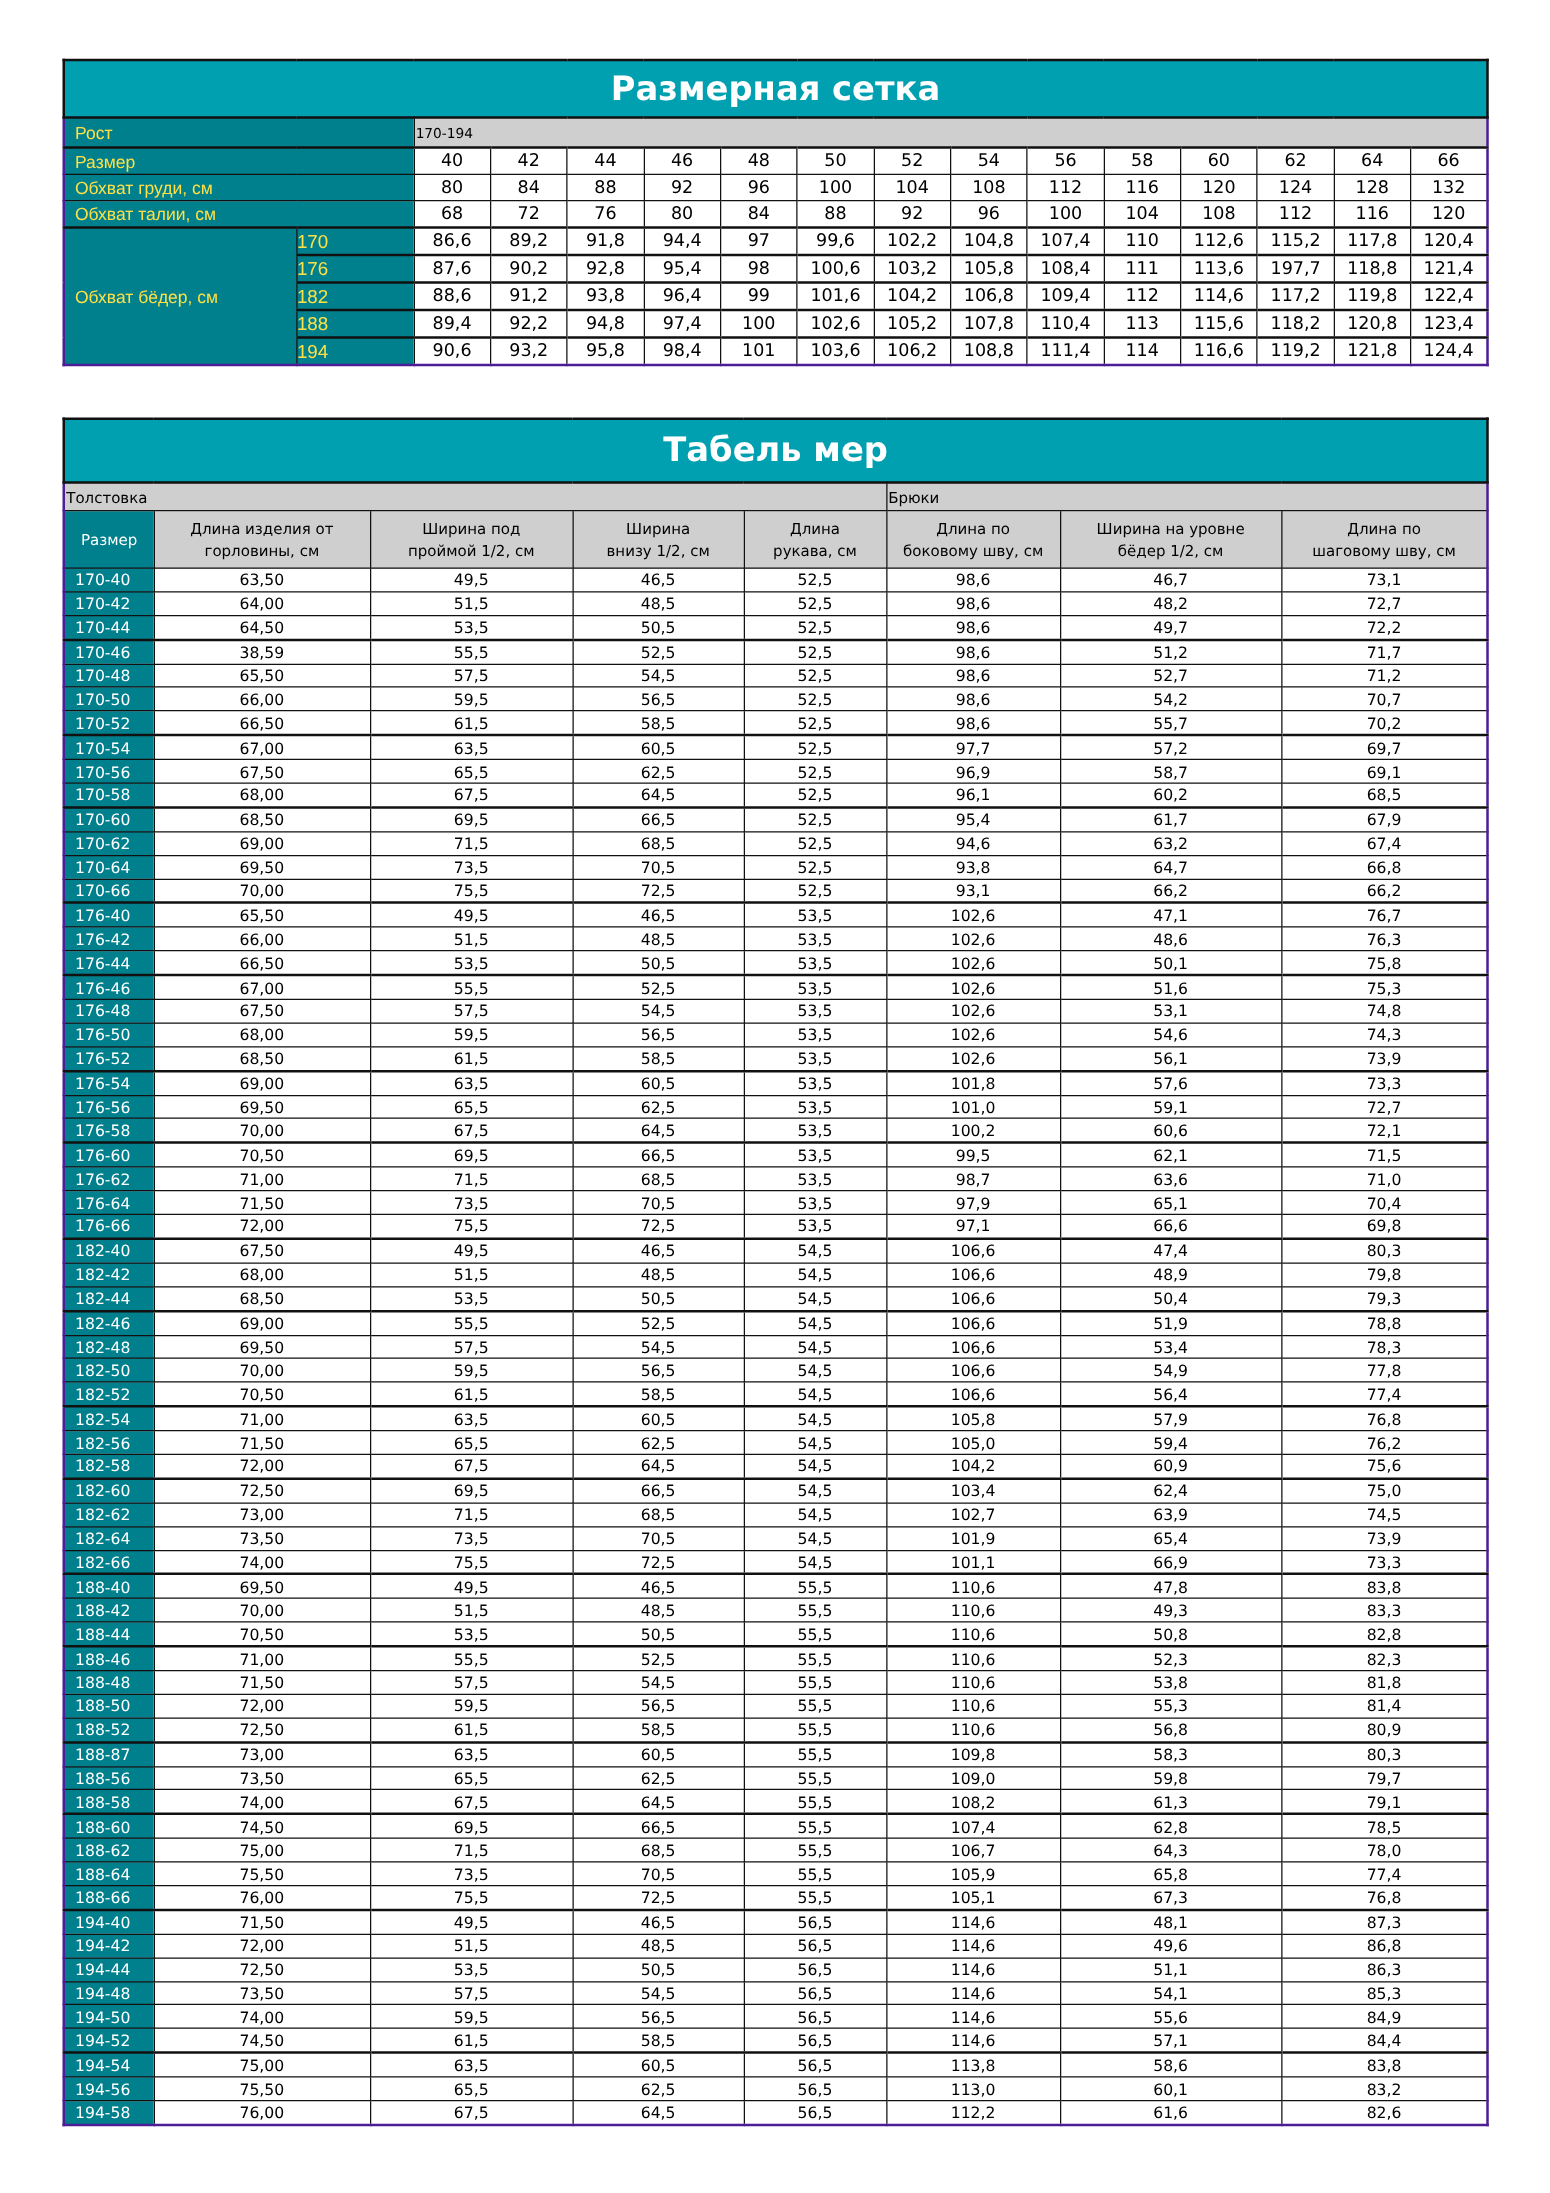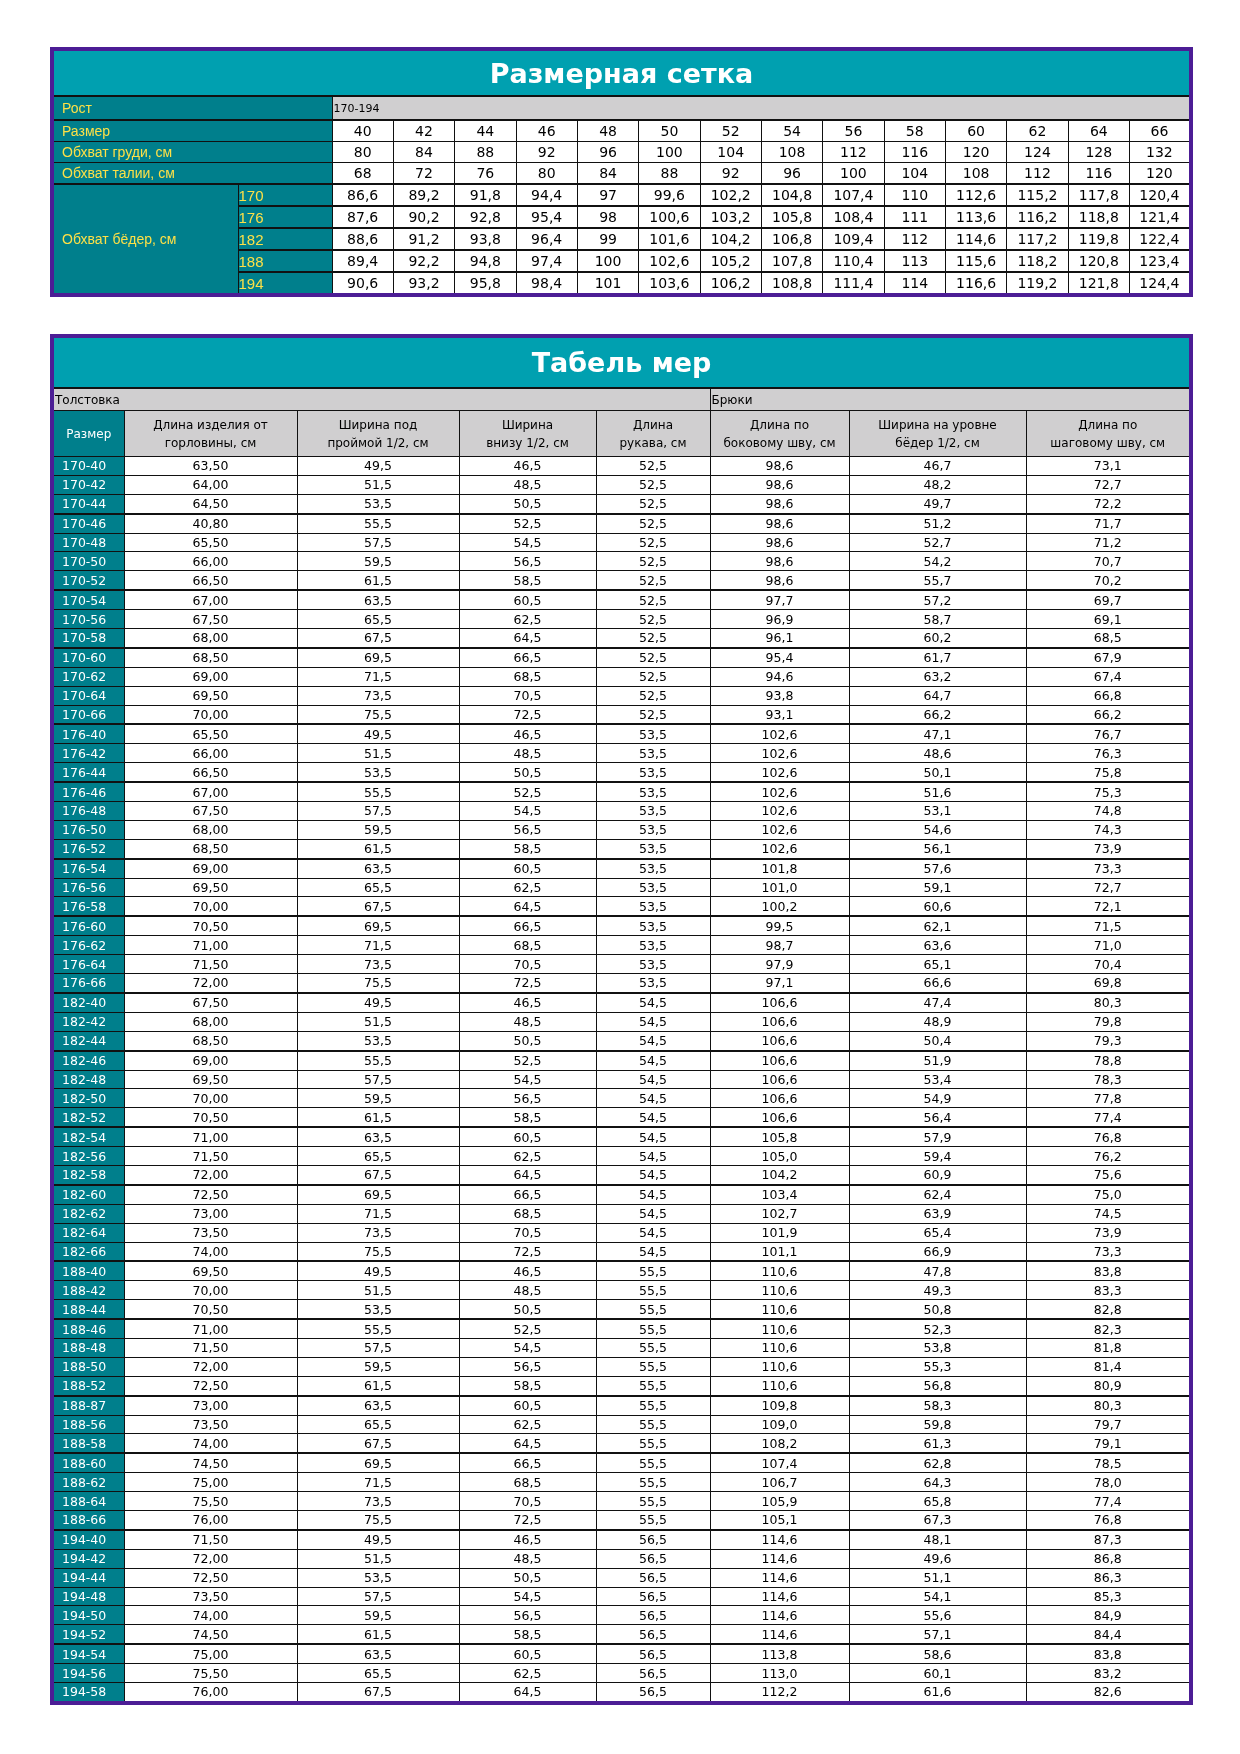--- a/index.html
+++ b/index.html
@@ -15,21 +15,21 @@
   .grey { background:#d0cfd0; font-size:11px; text-align:left; border:1px solid #111; font-family:"DejaVu Sans", sans-serif; }
   .cell { background:#fff; text-align:center; font-size:14px; border:1px solid #111; font-family:"DejaVu Sans", sans-serif; padding:0; }
   .t1 tr.r td { height:20px; }
   .t1 tr.thick td { border-top:2px solid #111; }
   .t2 .grp { background:#d0cfd0; font-size:12px; height:19px; border:1px solid #111; font-family:"DejaVu Sans", sans-serif; }
   .t2 .hdr { background:#d0cfd0; text-align:center; font-size:12px; line-height:18px; height:45px; border:1px solid #111; font-family:"DejaVu Sans", sans-serif; padding:0 2px; }
   .t2 .hdr.size { background:#007f8c; color:#fff; }
   .t2 .sz { background:#007f8c; color:#fff; font-size:12.5px; text-align:left; padding:0 0 0 8px; border:1px solid #111; height:17.9px; font-family:"DejaVu Sans", sans-serif; }
   .t2 .v { background:#fff; text-align:center; font-size:12.5px; border:1px solid #111; padding:0; font-family:"DejaVu Sans", sans-serif; }
   .t2 tr.gsep td { border-top:2px solid #111; }
-  .outer { border:4px solid #4c1d95; }
+  .outer { border:2px solid #4c1d95; }
 </style>
 </head>
 <body>
 
 <table class="t1 outer">
   <colgroup>
     <col style="width:186px">
       <col style="width:94px">
     <col span="14" style="width:61.35px">
   </colgroup>
@@ -116,21 +116,21 @@
         <td class="cell">90,2</td>
         <td class="cell">92,8</td>
         <td class="cell">95,4</td>
         <td class="cell">98</td>
         <td class="cell">100,6</td>
         <td class="cell">103,2</td>
         <td class="cell">105,8</td>
         <td class="cell">108,4</td>
         <td class="cell">111</td>
         <td class="cell">113,6</td>
-        <td class="cell">116,2</td>
+        <td class="cell">197,7</td>
         <td class="cell">118,8</td>
         <td class="cell">121,4</td>
       </tr>
       <tr class="r thick">
         <td class="lab sub">182</td>
         <td class="cell">88,6</td>
         <td class="cell">91,2</td>
         <td class="cell">93,8</td>
         <td class="cell">96,4</td>
         <td class="cell">99</td>
@@ -235,21 +235,21 @@
         <td class="v">64,50</td>
         <td class="v">53,5</td>
         <td class="v">50,5</td>
         <td class="v">52,5</td>
         <td class="v">98,6</td>
         <td class="v">49,7</td>
         <td class="v">72,2</td>
       </tr>
       <tr class="gsep">
         <td class="sz">170-46</td>
-        <td class="v">40,80</td>
+        <td class="v">38,59</td>
         <td class="v">55,5</td>
         <td class="v">52,5</td>
         <td class="v">52,5</td>
         <td class="v">98,6</td>
         <td class="v">51,2</td>
         <td class="v">71,7</td>
       </tr>
       <tr>
         <td class="sz">170-48</td>
         <td class="v">65,50</td>

